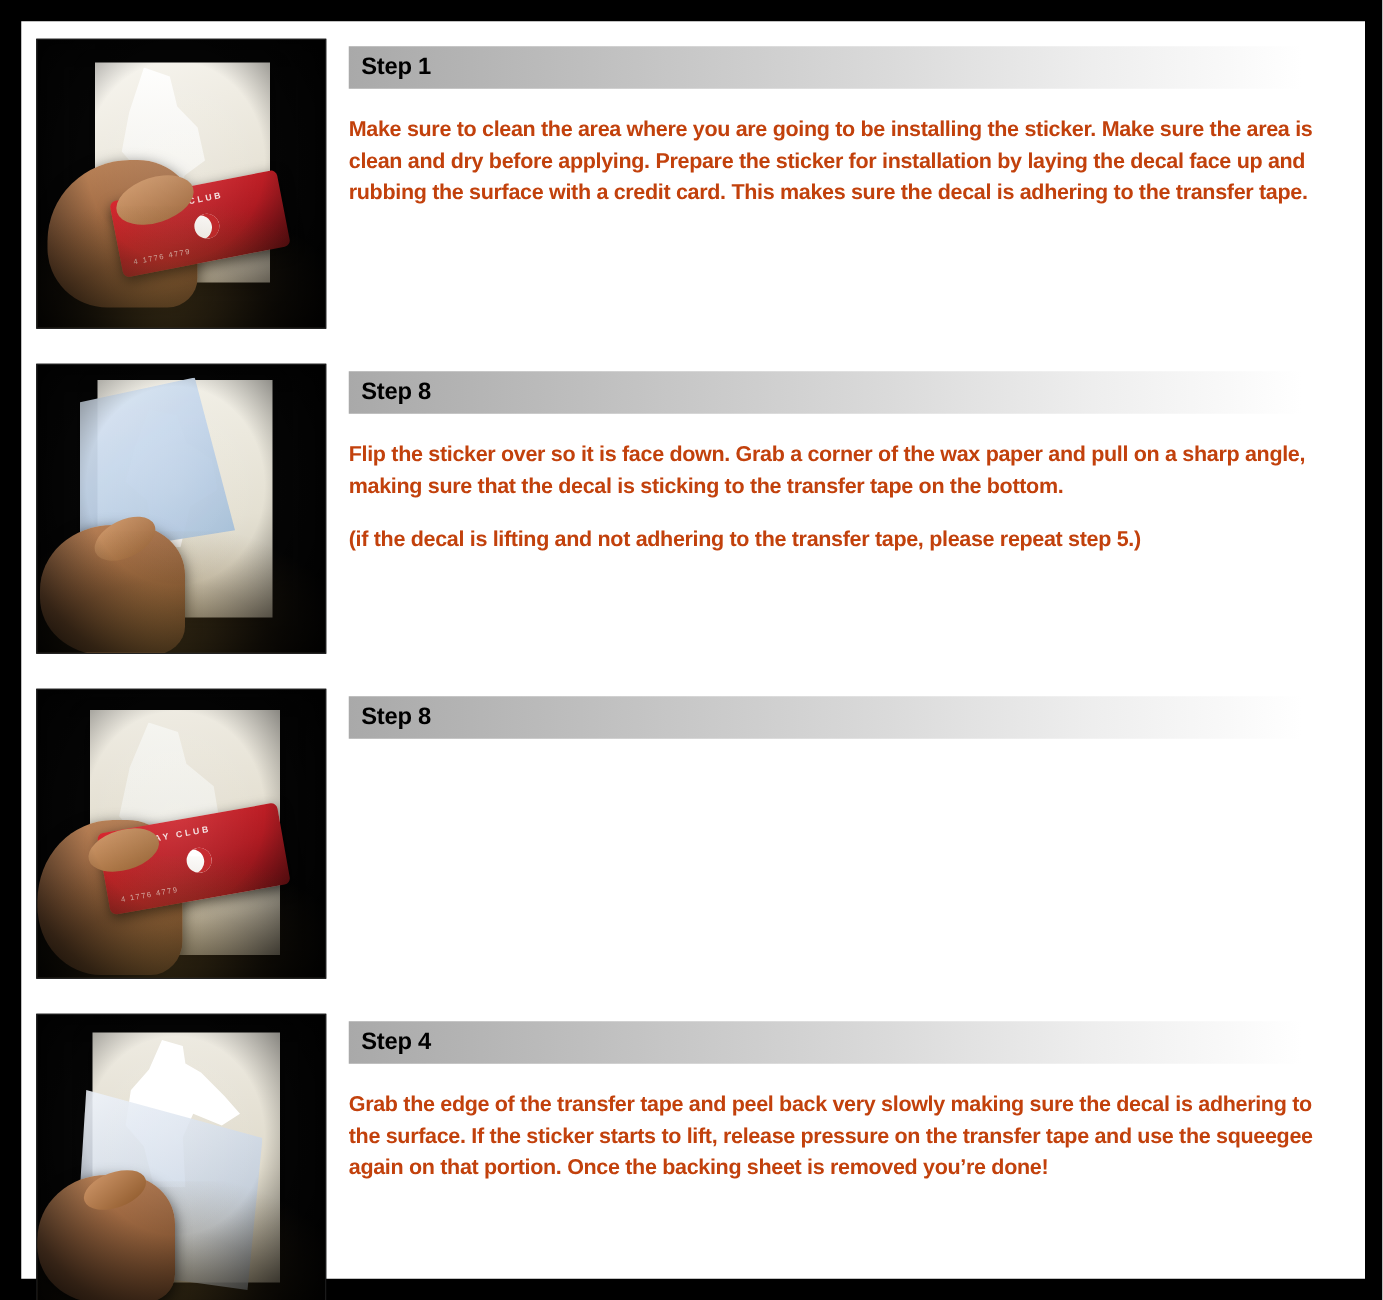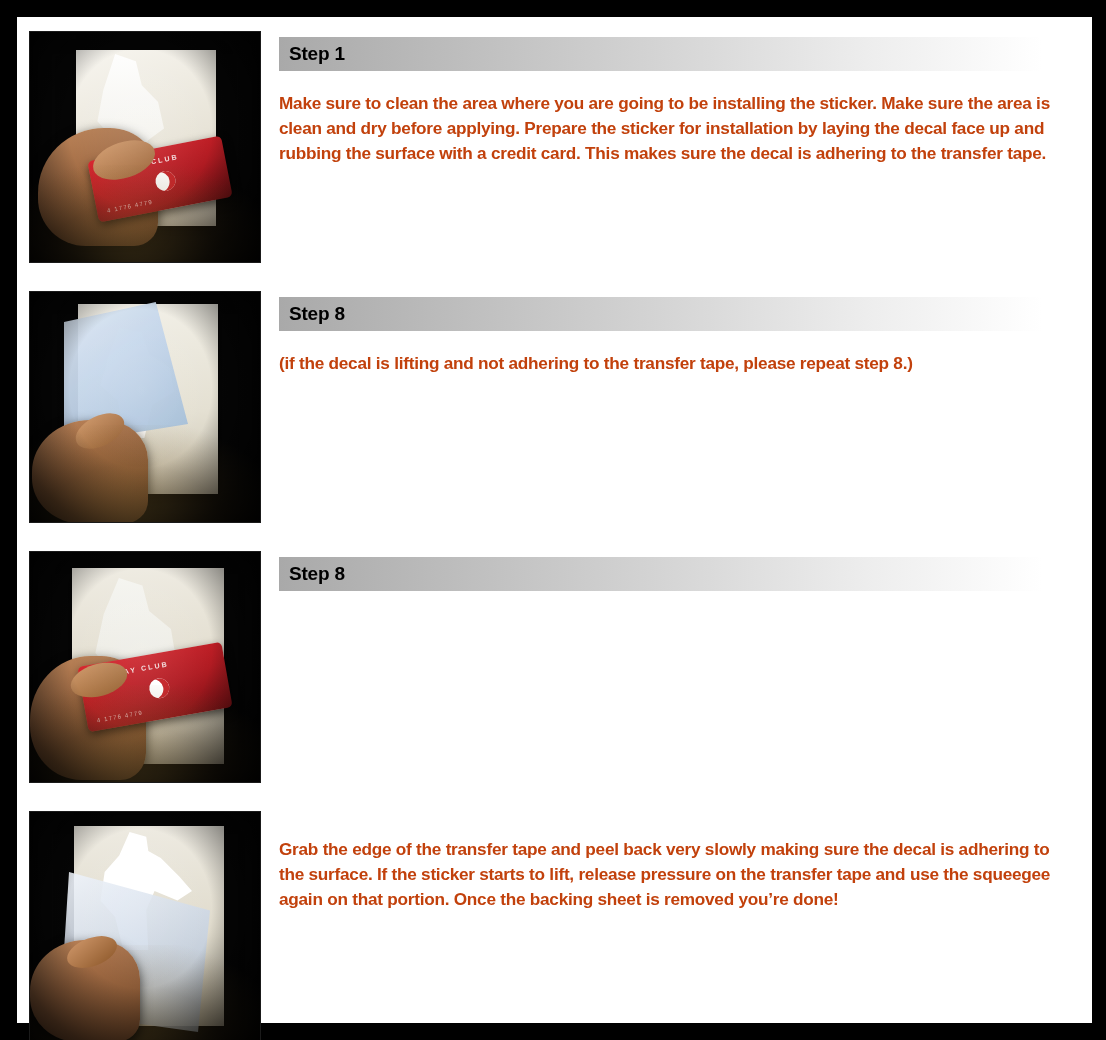--- a/index.html
+++ b/index.html
@@ -324,21 +324,22 @@
           <div class="hand p2-hand"></div>
           <div class="p2-finger"></div>
           <div class="warmglow"></div>
           <div class="vignette"></div>
         </div>
         <div class="content">
           <div class="step-header">
             <span class="step-title">Step 8</span>
           </div>
           <div class="step-body">
-            <p>(if the decal is lifting and not adhering to the transfer tape, please repeat step 8.)</p>
+            <p>Flip the sticker over so it is face down.  Grab a corner of the wax paper and pull on a sharp angle, making sure that the decal is sticking to the transfer tape on the bottom.</p>
+            <p>(if the decal is lifting and not adhering to the transfer tape, please repeat step 5.)</p>
           </div>
         </div>
       </div>
 
       <div class="step-row">
         <div class="photo">
           <div class="paper p3-paper"></div>
           <div class="p3-shape"></div>
           <div class="hand p3-hand"></div>
           <div class="card p3-card">
@@ -361,20 +362,23 @@
         <div class="photo">
           <div class="paper p4-paper"></div>
           <div class="p4-figure"></div>
           <div class="p4-tape"></div>
           <div class="hand p4-hand"></div>
           <div class="p4-finger"></div>
           <div class="warmglow"></div>
           <div class="vignette"></div>
         </div>
         <div class="content">
+          <div class="step-header">
+            <span class="step-title">Step 4</span>
+          </div>
           <div class="step-body">
             <p>Grab the edge of the transfer tape and peel back very slowly making sure the decal is adhering to the surface.  If the sticker starts to lift, release pressure on the transfer tape and use the squeegee again on that portion.  Once the backing sheet is removed you’re done!</p>
           </div>
         </div>
       </div>
 
     </div>
   </div>
 </div>
 

